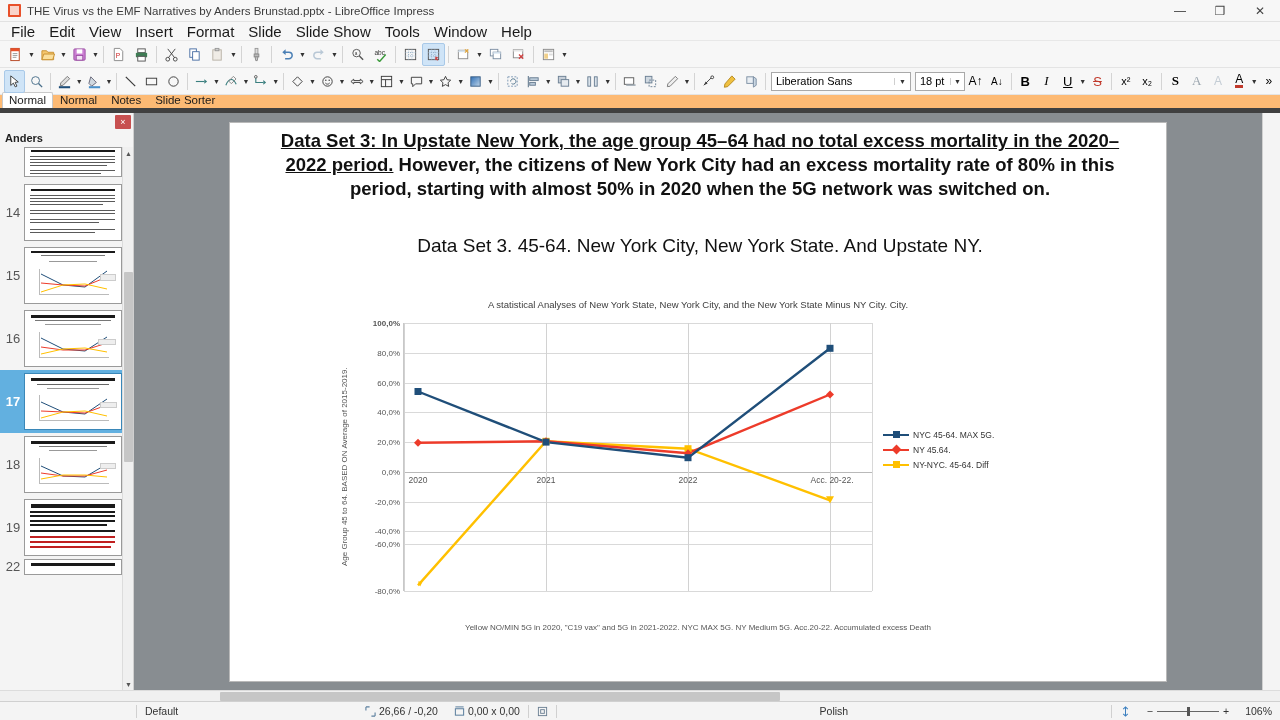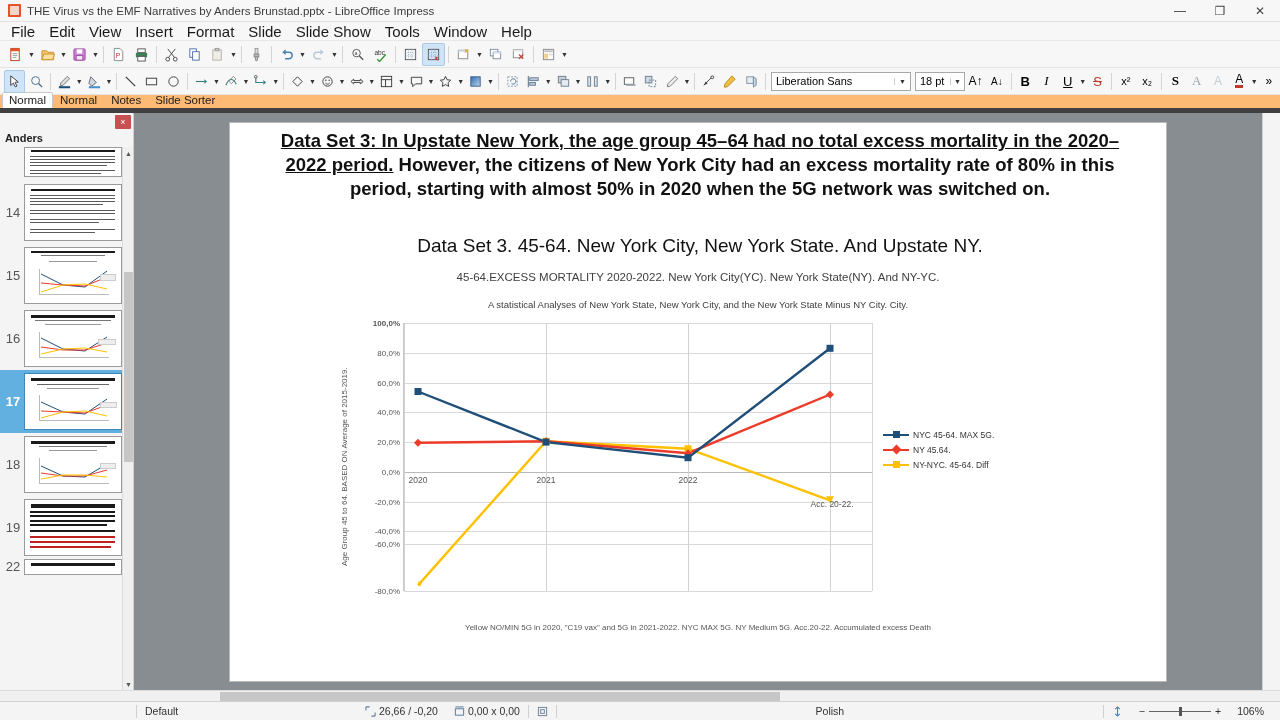--- a/index.html
+++ b/index.html
@@ -698,21 +698,20 @@
 
   <div id="editarea">
     <div id="slidecanvas">
 
       <div id="s-title">
         <u>Data Set 3: In Upstate New York, the age group 45–64 had no total excess mortality in the 2020–2022 period.</u><span> However, the citizens of New York City had an excess mortality rate of 80% in this period, starting with almost 50% in 2020 when the 5G network was switched on.</span>
       </div>
 
       <div id="s-sub">Data Set 3. 45-64. New York City, New York State. And Upstate NY.</div>
 
-      <div id="c-title">45-64.EXCESS MORTALITY 2020-2022. New York City(YC). New York State(NY).  And NY-YC.</div>
       <div id="c-subtitle">A statistical Analyses of New York State, New York City, and the New York State Minus NY City. City.</div>
 
       <div id="chartbox">
         <div id="ylabel">Age Group 45 to 64. BASED ON Average of 2015-2019.</div>
 
         <div id="plot">
 
           <div class="gl" style="top:0px;font-weight:bold;">
               <span class="ytk">100,0%</span>
             </div>
@@ -773,21 +772,21 @@
               <rect x="10.5" y="65" width="7" height="7"></rect>
               <rect x="138.5" y="115.6" width="7" height="7"></rect>
               <rect x="280.5" y="131.2" width="7" height="7"></rect>
               <rect x="422.5" y="21.8" width="7" height="7"></rect>
             </g>
           </svg>
 
           <span class="xtk" style="left:14px;top:152px;">2020</span>
           <span class="xtk" style="left:142px;top:152px;">2021</span>
           <span class="xtk" style="left:284px;top:152px;">2022</span>
-          <span class="xtk" style="left:428px;top:152px;margin-top:24px;">Acc. 20-22.</span>
+          <span class="xtk" style="left:428px;top:152px;">Acc. 20-22.</span>
         </div>
 
         <div id="legend">
           <div class="lrow">
             <span class="lmk">
                 <i style="background:#1F4E79;"></i>
                 <b style="background:#1F4E79;"></b>
               </span>
             <span>NYC 45-64. MAX 5G.</span>
           </div>
@@ -851,14 +850,14 @@
         <path d="M6 1v10M3.5 3.5 6 1l2.5 2.5M3.5 8.5 6 11l2.5-2.5" fill="none" stroke="#3b7fbf" stroke-width="1.1"></path>
       </svg>
   </div>
   <div class="sseg" id="zoomslider">
     <span>−</span>
     <span id="zs-track">
         <span id="zs-knob"></span>
       </span>
     <span>+</span>
   </div>
-  <div class="sseg" style="padding-right:16px;text-align:right;">106%</div>
+  <div class="sseg" style="padding-right:8px;text-align:right;">106%</div>
 </div>
 
 </body></html>

